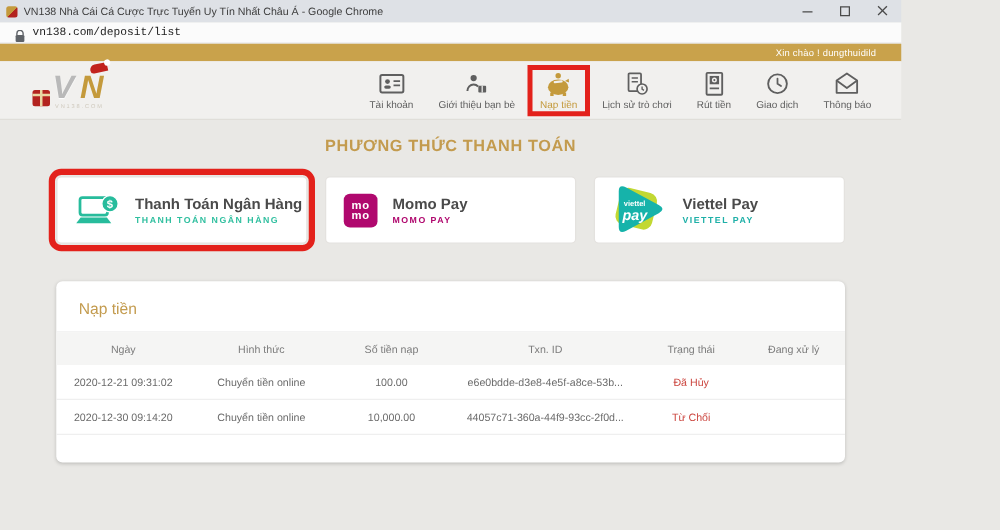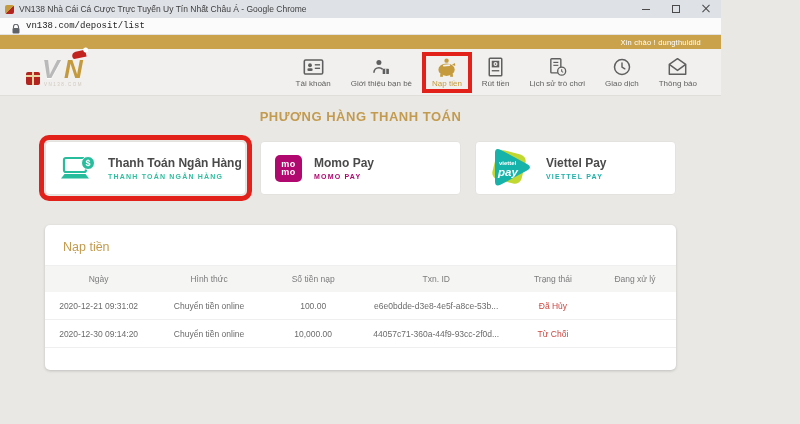--- a/index.html
+++ b/index.html
@@ -161,46 +161,46 @@
               <rect x="4.5" y="18.8" width="3" height="3" fill="#c49a3c"></rect>
               <rect x="15.5" y="18.8" width="3" height="3" fill="#c49a3c"></rect>
               <rect x="7.5" y="8.2" width="8" height="2" rx="1" fill="#f1f0ee" transform="rotate(-6 11.5 9.2)"></rect>
             </svg>
         </span>
         <span class="nav-label">Nạp tiền</span>
       </div>
 
       <div class="nav-item">
         <span class="nav-icon">
+          <svg width="21" height="20" viewBox="0 0 24 24">
+              <rect x="4" y="2" width="12" height="17" rx="1" fill="none" stroke="#5f5f5f" stroke-width="1.7"></rect>
+              <line x1="7" y1="6.5" x2="13" y2="6.5" stroke="#5f5f5f" stroke-width="1.4"></line>
+              <line x1="7" y1="10" x2="13" y2="10" stroke="#5f5f5f" stroke-width="1.4"></line>
+              <circle cx="17" cy="17" r="4.8" fill="#f1f0ee" stroke="#5f5f5f" stroke-width="1.6"></circle>
+              <path d="M17 14.6v2.6l1.8 1.2" fill="none" stroke="#5f5f5f" stroke-width="1.3"></path>
+            </svg>
+        </span>
+        <span class="nav-label">Lịch sử trò chơi</span>
+      </div>
+
+      <div class="nav-item">
+        <span class="nav-icon">
           <svg width="17" height="20" viewBox="0 0 20 24">
               <rect x="2.5" y="1.5" width="15" height="21" rx="1" fill="none" stroke="#5f5f5f" stroke-width="1.8"></rect>
               <rect x="5.5" y="4.5" width="9" height="8" fill="#5f5f5f"></rect>
               <circle cx="10" cy="8.5" r="2.4" fill="#f1f0ee"></circle>
               <circle cx="10" cy="8.5" r="1" fill="#5f5f5f"></circle>
               <line x1="5.5" y1="16.5" x2="14.5" y2="16.5" stroke="#5f5f5f" stroke-width="1.6"></line>
             </svg>
         </span>
         <span class="nav-label">Rút tiền</span>
       </div>
 
       <div class="nav-item">
         <span class="nav-icon">
-          <svg width="21" height="20" viewBox="0 0 24 24">
-              <rect x="4" y="2" width="12" height="17" rx="1" fill="none" stroke="#5f5f5f" stroke-width="1.7"></rect>
-              <line x1="7" y1="6.5" x2="13" y2="6.5" stroke="#5f5f5f" stroke-width="1.4"></line>
-              <line x1="7" y1="10" x2="13" y2="10" stroke="#5f5f5f" stroke-width="1.4"></line>
-              <circle cx="17" cy="17" r="4.8" fill="#f1f0ee" stroke="#5f5f5f" stroke-width="1.6"></circle>
-              <path d="M17 14.6v2.6l1.8 1.2" fill="none" stroke="#5f5f5f" stroke-width="1.3"></path>
-            </svg>
-        </span>
-        <span class="nav-label">Lịch sử trò chơi</span>
-      </div>
-
-      <div class="nav-item">
-        <span class="nav-icon">
           <svg width="20" height="20" viewBox="0 0 24 24">
               <circle cx="12" cy="12" r="9" fill="none" stroke="#5f5f5f" stroke-width="1.8"></circle>
               <path d="M12 7v5l3.4 2.2" fill="none" stroke="#5f5f5f" stroke-width="1.7" stroke-linecap="round"></path>
             </svg>
         </span>
         <span class="nav-label">Giao dịch</span>
       </div>
 
       <div class="nav-item">
         <span class="nav-icon">
@@ -208,21 +208,21 @@
               <path d="M2.5 8.5L12 2l9.5 6.5V20h-19z" fill="none" stroke="#5f5f5f" stroke-width="1.7" stroke-linejoin="round"></path>
               <path d="M2.5 8.5l9.5 7 9.5-7" fill="none" stroke="#5f5f5f" stroke-width="1.7" stroke-linejoin="round"></path>
             </svg>
         </span>
         <span class="nav-label">Thông báo</span>
       </div>
     </div>
   </div>
 
   <div class="content">
-    <div class="page-title">PHƯƠNG HÀNG THANH TOÁN</div>
+    <div class="page-title">PHƯƠNG THỨC THANH TOÁN</div>
 
     <div class="cards">
 
       <div class="card annotated">
         <span class="card-icon">
           <svg width="36" height="28" viewBox="0 0 36 28">
               <rect x="4" y="4" width="22" height="14" rx="2" fill="none" stroke="#27bc9c" stroke-width="2.2"></rect>
               <path d="M1 24.5l3.5-4.5h21l3.5 4.5z" fill="#27bc9c"></path>
               <circle cx="28" cy="9" r="6.5" fill="#27bc9c" stroke="#fff" stroke-width="1"></circle>
               <text x="28" y="12.2" text-anchor="middle" font-size="9" font-weight="bold" fill="#ffffff">$</text>

